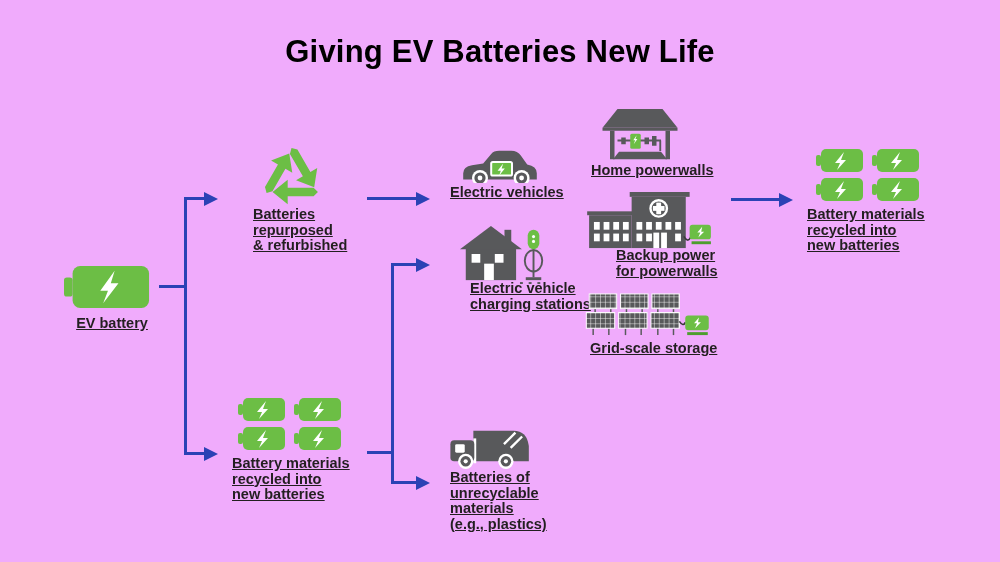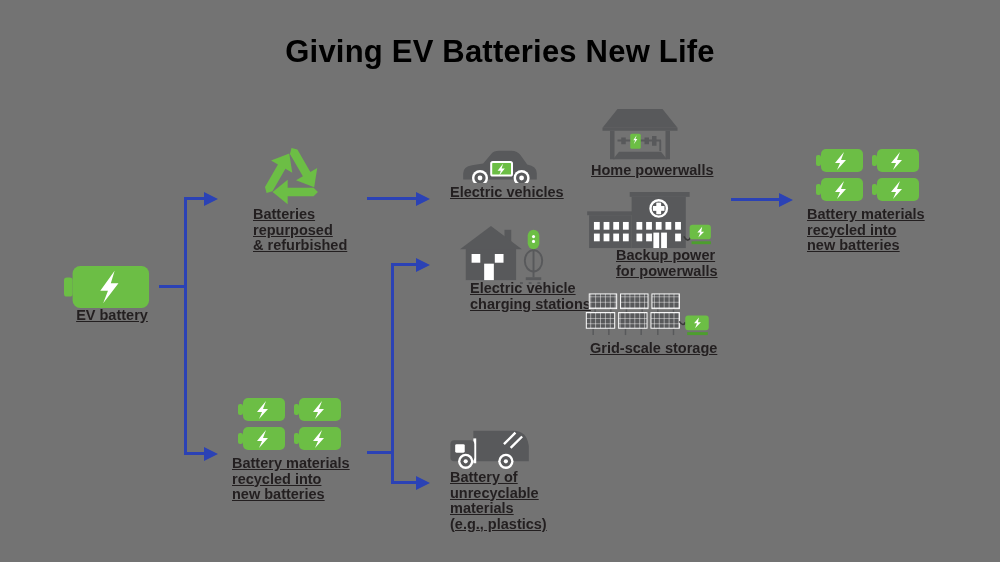--- a/index.html
+++ b/index.html
@@ -1,17 +1,17 @@
 <!DOCTYPE html>
 <html><head>
 <meta charset="utf-8">
 <style>
   html,body{margin:0;padding:0;background:#ffffff;}
   .canvas{
-    position:relative;width:1000px;height:562px;background:#737373;overflow:hidden;
+    position:relative;width:1000px;height:562px;background:#f0abfc;overflow:hidden;
     font-family:"Liberation Sans",sans-serif;color:#231F20;
   }
   .title{
     position:absolute;left:0;top:34px;width:1000px;text-align:center;
     font-size:31px;font-weight:bold;letter-spacing:0.2px;color:#000;
   }
   .label{
     position:absolute;font-size:14.5px;font-weight:bold;line-height:15.5px;
     color:#231F20;white-space:nowrap;text-decoration:underline;
   }
@@ -53,21 +53,21 @@
   <div class="hline" style="left:731px;top:198px;width:49px;"></div>
   <div class="arrowhead" style="left:779px;top:193px;"></div>
 
   <div class="icon" style="left:64px;top:265px;">
     <svg width="86" height="44" viewBox="0 0 90 46">
       <rect x="0" y="13" width="9" height="20" rx="3" fill="#6CBE45"></rect>
       <rect x="9" y="1" width="80" height="44" rx="8" fill="#6CBE45"></rect>
       <path d="M53 6 L38 27 h8 l-5 13 L57 19 h-8 Z" fill="#ffffff"></path>
     </svg>
   </div>
-  <div class="label center" style="left:52px;top:308px;width:120px;">EV battery</div>
+  <div class="label center" style="left:52px;top:316px;width:120px;">EV battery</div>
 
   <div class="icon" style="left:256px;top:133px;">
     <svg width="72" height="72" viewBox="0 0 100 100">
       <g fill="#6CBE45">
         <polygon points="80,76 44,76 44,65 23,82 44,99 44,88 80,88 86,82"></polygon>
         <polygon points="80,76 44,76 44,65 23,82 44,99 44,88 80,88 86,82" transform="rotate(120 50 62)"></polygon>
         <polygon points="80,76 44,76 44,65 23,82 44,99 44,88 80,88 86,82" transform="rotate(-120 50 62)"></polygon>
       </g>
     </svg>
   </div>
@@ -263,19 +263,19 @@
       <rect x="9" y="20" width="10" height="9" rx="1.5" fill="#ffffff"></rect>
       <circle cx="20" cy="38" r="8" fill="#ffffff"></circle>
         <circle cx="20" cy="38" r="5.5" fill="#58595B"></circle>
         <circle cx="20" cy="38" r="2.2" fill="#ffffff"></circle>
       <circle cx="62" cy="38" r="8" fill="#ffffff"></circle>
         <circle cx="62" cy="38" r="5.5" fill="#58595B"></circle>
         <circle cx="62" cy="38" r="2.2" fill="#ffffff"></circle>
     </svg>
   </div>
   <div class="label" style="left:450px;top:470px;">
-    <div>Battery of</div>
+    <div>Batteries of</div>
     <div>unrecyclable</div>
     <div>materials</div>
     <div>(e.g., plastics)</div>
   </div>
 
 </div>
 
 </body></html>

